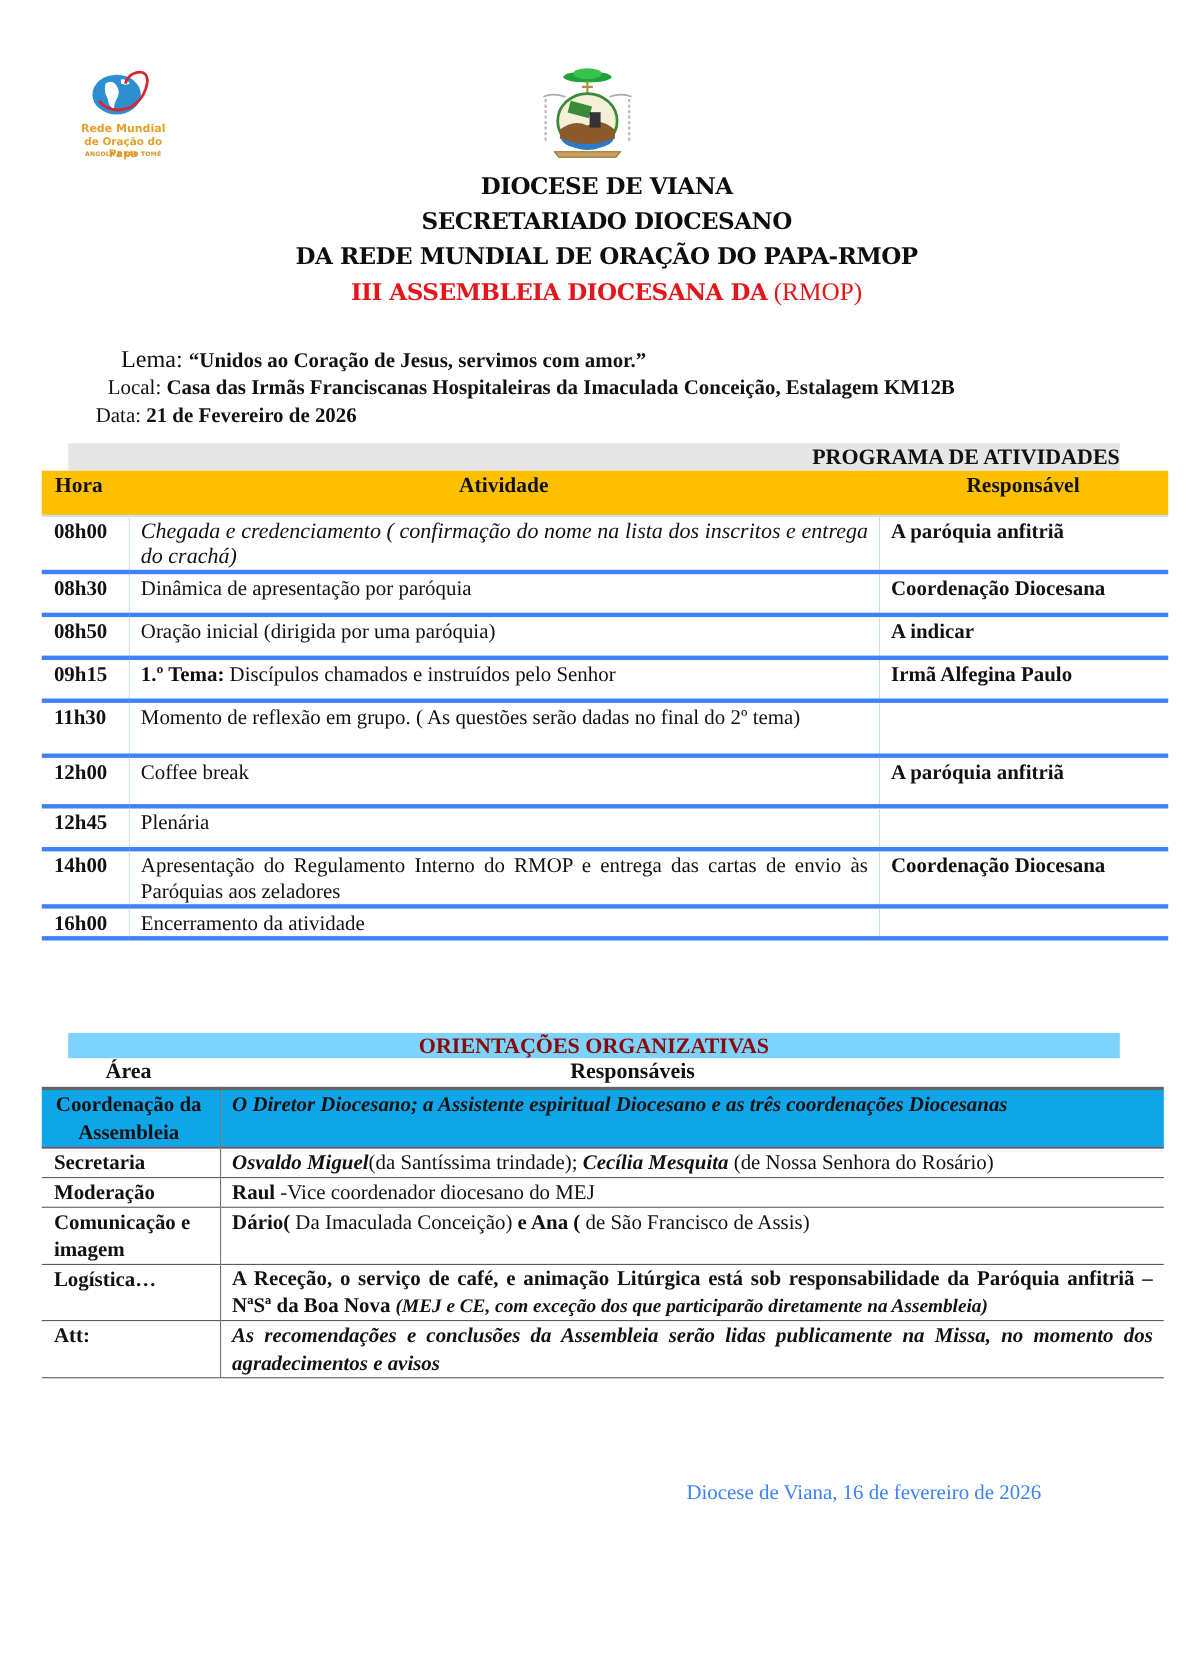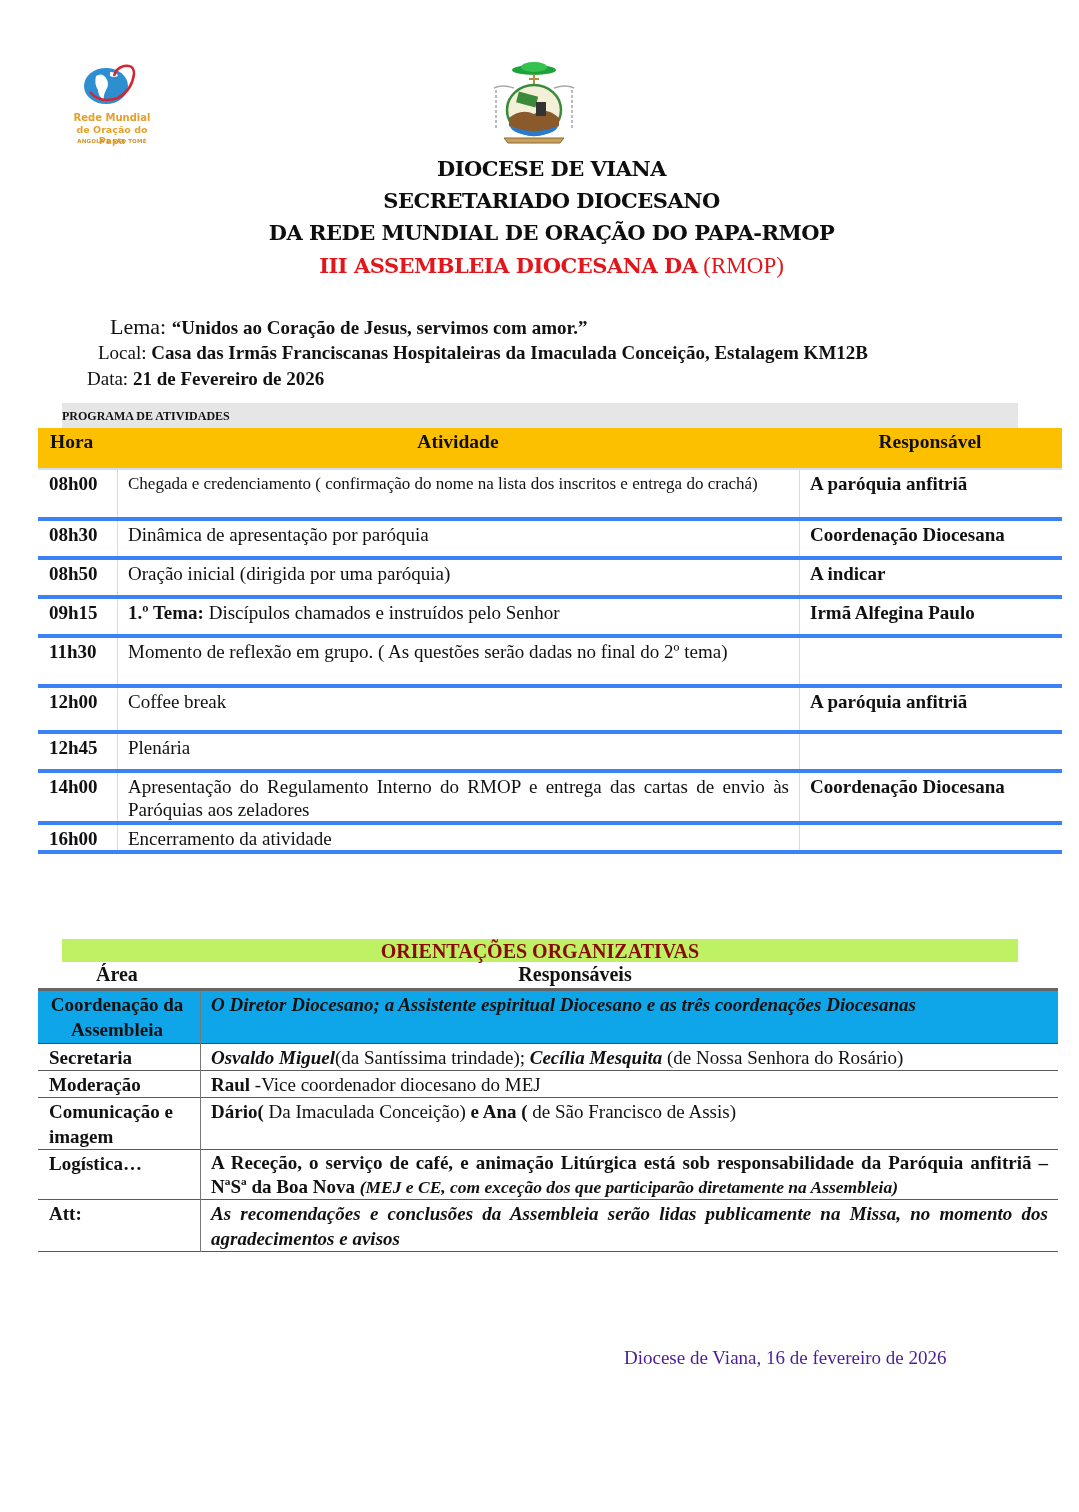--- a/index.html
+++ b/index.html
@@ -31,52 +31,52 @@
   .meta { font-size: 19px; white-space: nowrap; }
   .meta .lbl { font-weight: normal; }
   .meta .val { font-weight: bold; }
   #lema { left: 110px; top: 314px; }
   #lema .lbl { font-size: 22px; }
   #local { left: 98px; top: 342px; }
   #data-line { left: 87px; top: 368px; }
 
   
   #prog-title-bar { left: 62px; top: 403px; width: 956px; height: 25px; background: #e6e6e6;
-                    text-align: left; font-weight: bold; font-size: 12px; line-height: 26px; }
+                    text-align: right; font-weight: bold; font-size: 20px; line-height: 26px; }
   #prog-header { left: 38px; top: 428px; width: 1024px; height: 40px; background: #fdc001;
                  border-bottom: 2px solid #cfe0ec; }
   #prog-header div { position: absolute; top: 3px; font-weight: bold; font-size: 19.5px; }
   #h-hora { left: 12px; }
   #h-ativ { left: 80px; width: 680px; text-align: center; }
   #h-resp { left: 760px; width: 264px; text-align: center; }
 
   #prog-table { left: 38px; top: 470px; width: 1024px; border-collapse: collapse; }
   #prog-table td { vertical-align: top; padding: 2px 10px 0 10px; font-size: 19px; line-height: 23px;
                    border-bottom: 4px solid #3b82f6; }
   #prog-table td.c-hora { width: 58px; font-weight: bold; padding-left: 11px; border-right: 1px solid #cfdde8; }
   #prog-table td.c-ativ { width: 661px; border-right: 1px solid #cfdde8; text-align: justify; }
   #prog-table td.c-resp { font-weight: bold; }
-  #prog-table td.c-ativ.small { font-size: 17px; }
-
-  
-  #orient-bar { left: 62px; top: 939px; width: 956px; height: 23px; background: #bef264;
+  #prog-table td.c-ativ.small { font-size: 20px; font-style: italic; }
+
+  
+  #orient-bar { left: 62px; top: 939px; width: 956px; height: 23px; background: #7dd3fc;
                 text-align: center; font-weight: bold; font-size: 20px; line-height: 24px; color: #8a0a0a; }
   #orient-head-area { left: 96px; top: 963px; font-weight: bold; font-size: 20px; }
   #orient-head-resp { left: 200px; width: 750px; top: 963px; text-align: center; font-weight: bold; font-size: 20px; }
   #orient-table { left: 38px; top: 988px; width: 1020px; border-collapse: collapse; }
   #orient-table tr { border-bottom: 1px solid #5a5a5a; }
   #orient-table tr.first { background: #0ea5e9; border-top: 3px solid #666; border-bottom: 1px solid #b91c1c; }
   #orient-table td { vertical-align: top; font-size: 19px; line-height: 25px; padding: 1px 10px 0 10px; }
   #orient-table td.area { width: 141px; font-weight: bold; border-right: 1px solid #777; padding-left: 11px; }
   #orient-table tr.first td.area { text-align: center; padding-left: 6px; }
   #orient-table td.resp { text-align: justify; }
   .b { font-weight: bold; }
   .bi { font-weight: bold; font-style: italic; }
 
-  #footer-date { left: 624px; top: 1347px; font-size: 19px; color: #4c1d95; }
+  #footer-date { left: 624px; top: 1347px; font-size: 19px; color: #3b82f6; }
 </style>
 </head>
 <body>
 
 <div id="rmop-logo" class="abs">
   <svg class="globe" viewBox="0 0 60 45">
     <ellipse cx="26" cy="24" rx="22" ry="18" fill="#2d8fd0"></ellipse>
     <path d="M16 14 q6 -4 10 2 q4 6 0 12 q-3 6 -2 10 q-6 -4 -6 -10 q-4 -6 -2 -14z" fill="#ffffff"></path>
     <path d="M30 10 q6 0 8 4 q-4 2 -8 0z" fill="#ffffff"></path>
     <path d="M10 30 q10 12 28 6 q14 -8 16 -24 q0 -10 -10 -8 q-8 2 -10 10" fill="none" stroke="#d8242f" stroke-width="2.5"></path>

